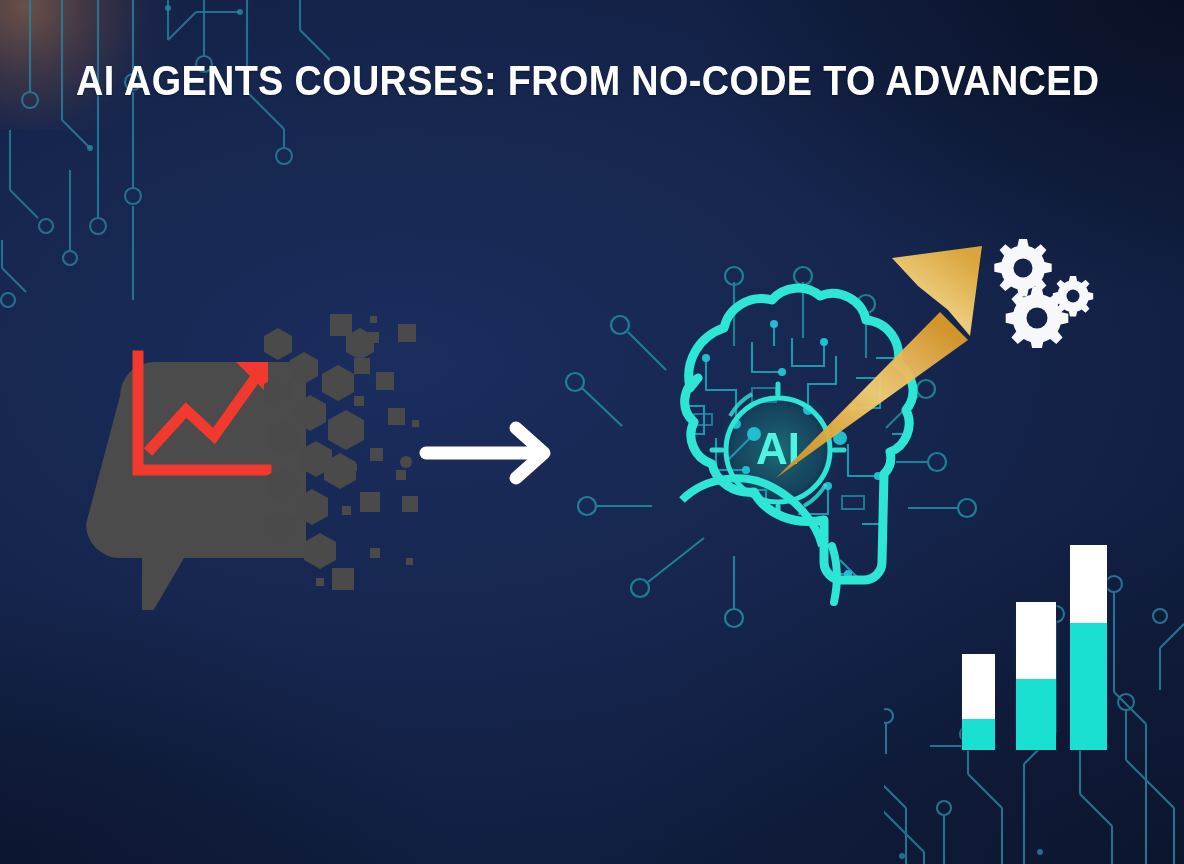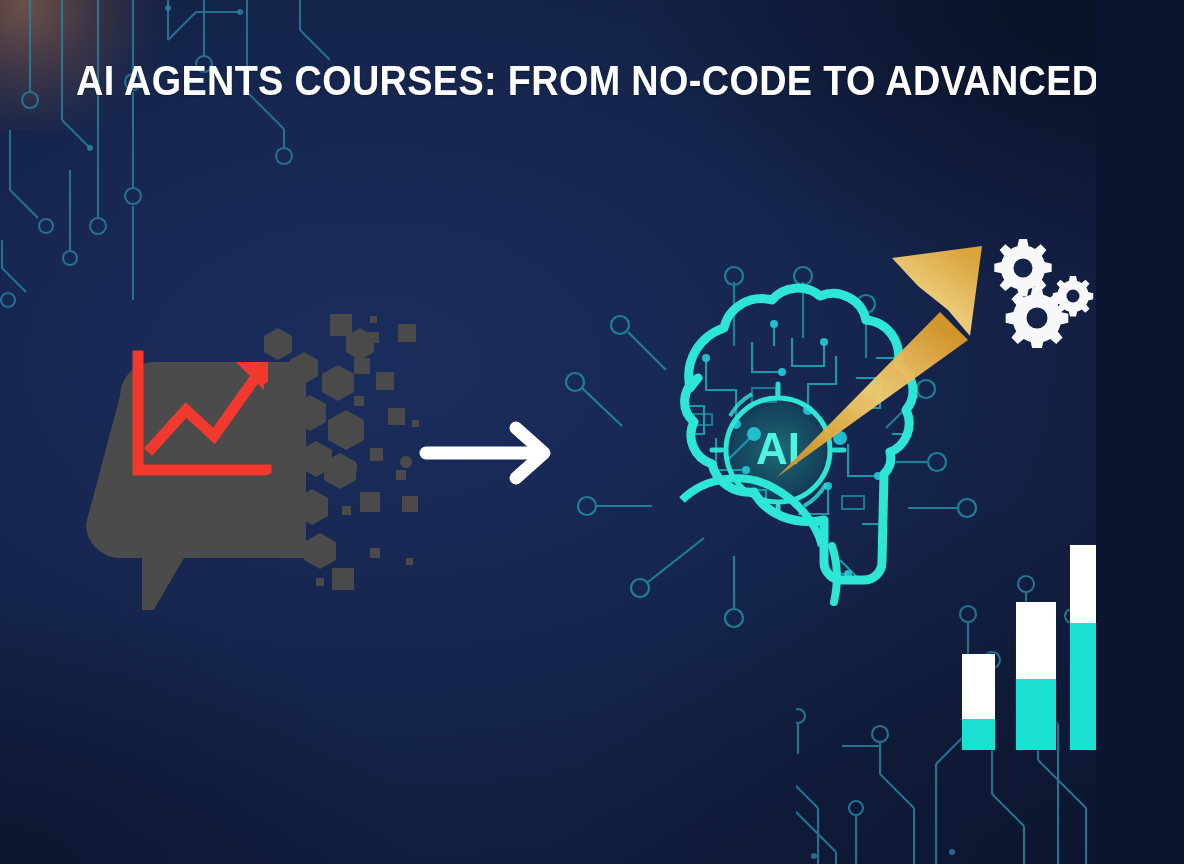--- a/index.html
+++ b/index.html
@@ -3,21 +3,21 @@
 <meta charset="utf-8">
 <title>AI Agents Courses Banner</title>
 <style>
   html, body {
     margin: 0;
     padding: 0;
     background: #0c1530;
   }
   #stage {
     position: relative;
-    width: 1096px;
+    width: 1184px;
     height: 864px;
     overflow: hidden;
     font-family: "Liberation Sans", sans-serif;
     background: #be185d;
   }
   
   .bg-base {
     position: absolute;
     inset: 0;
     background:

